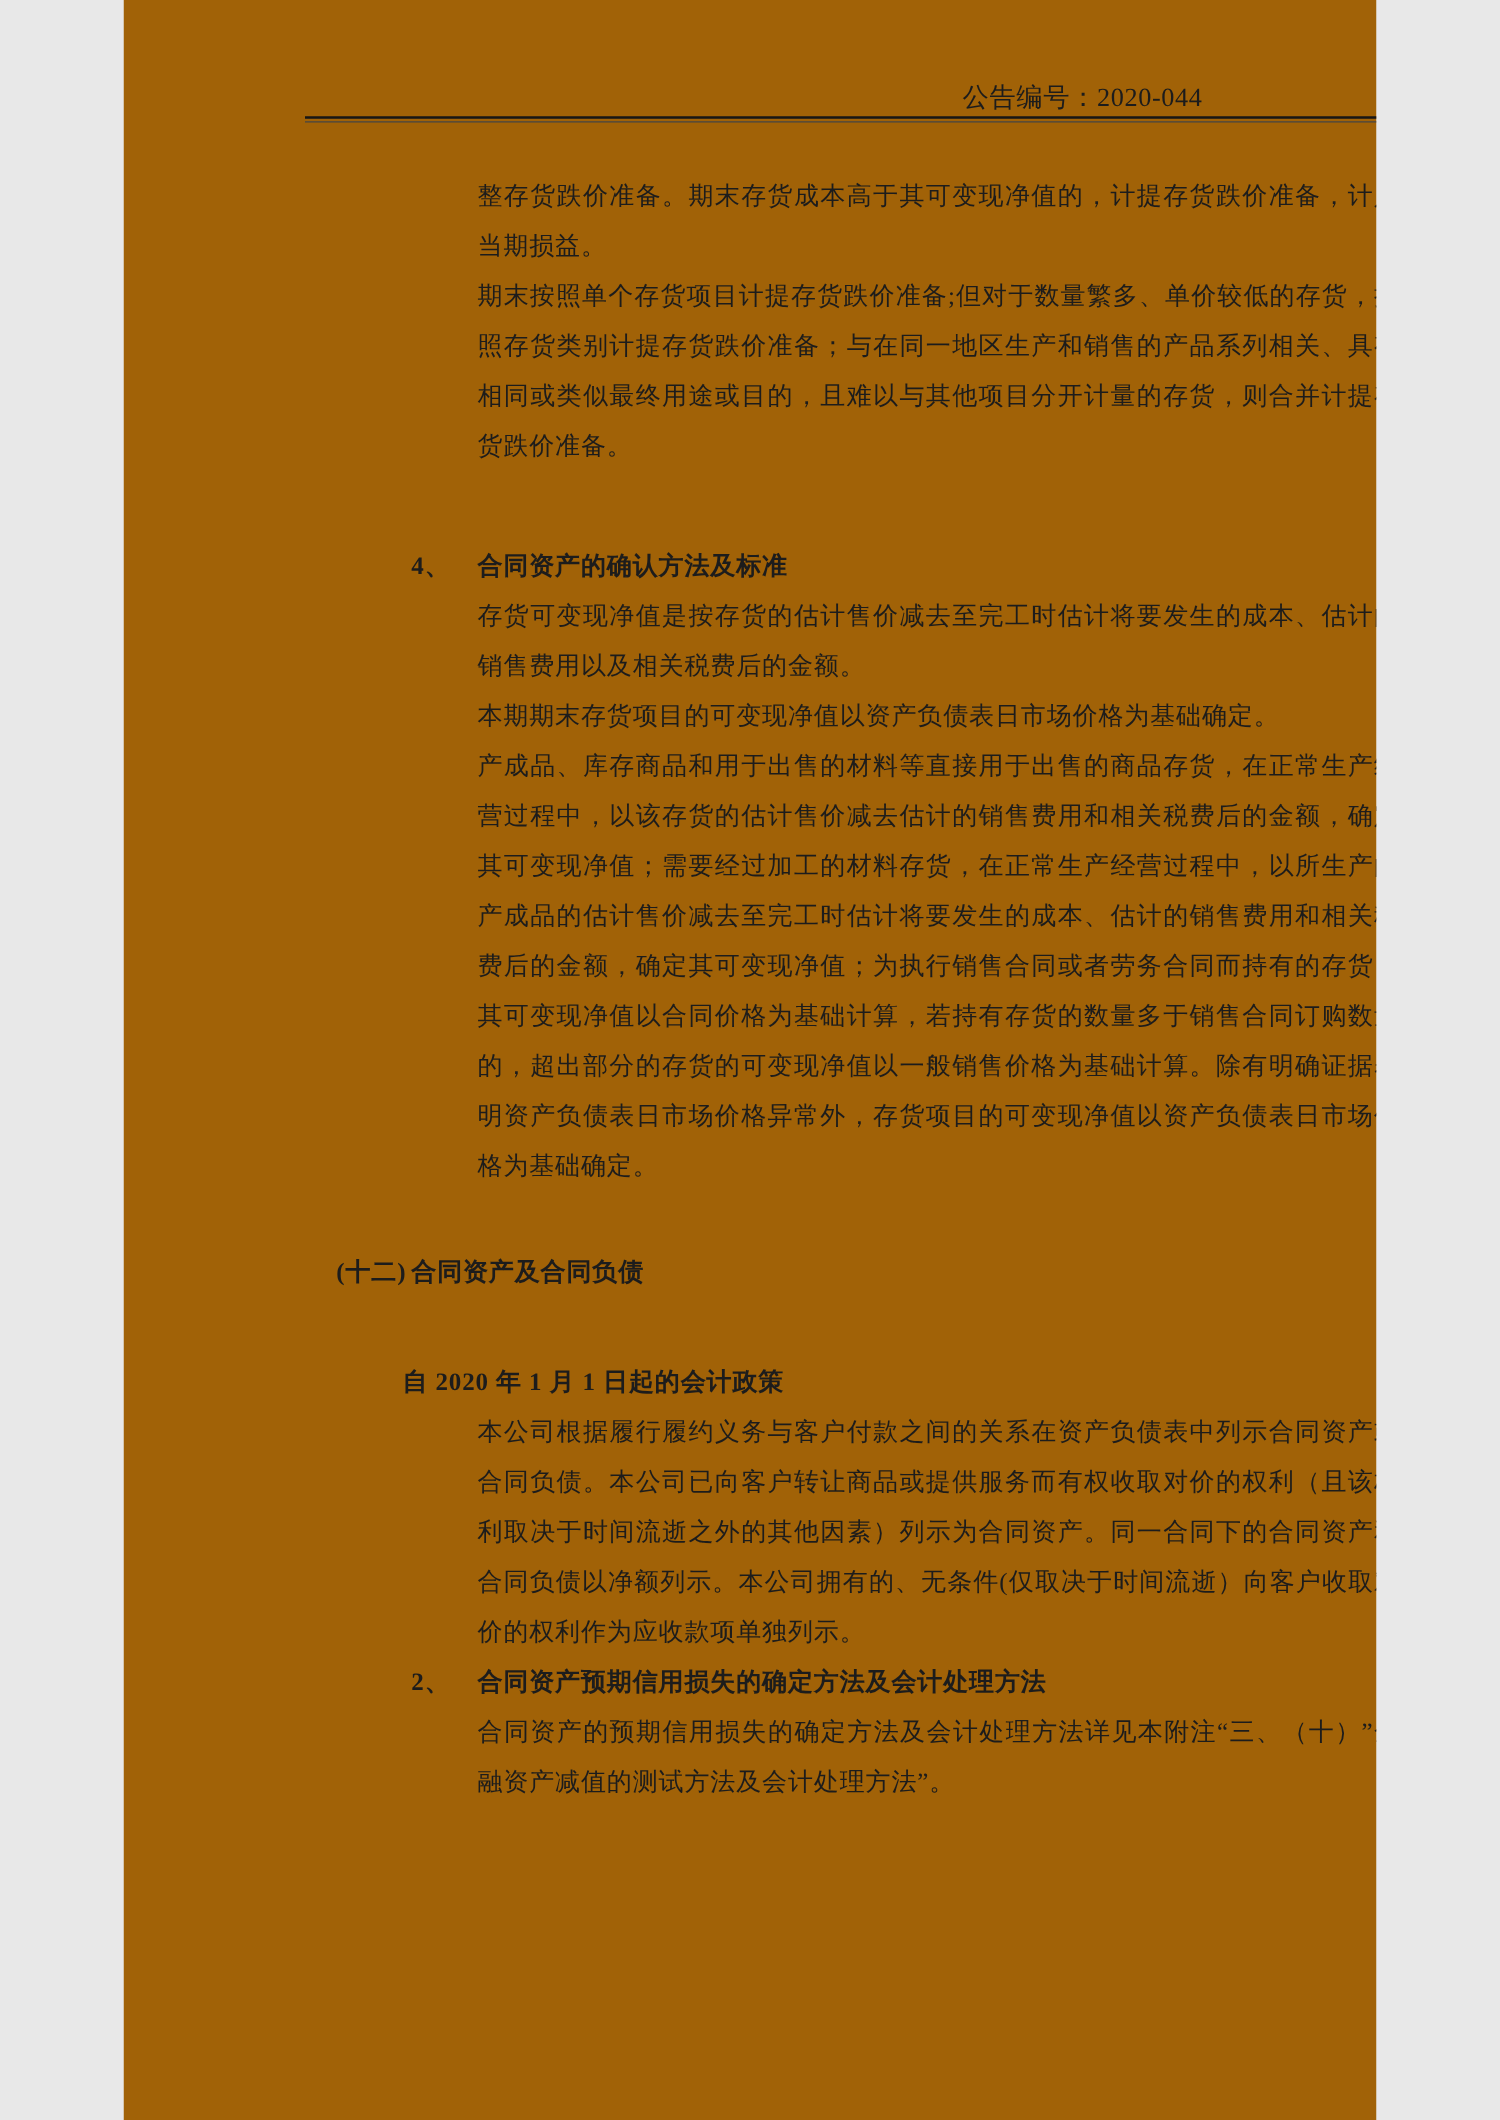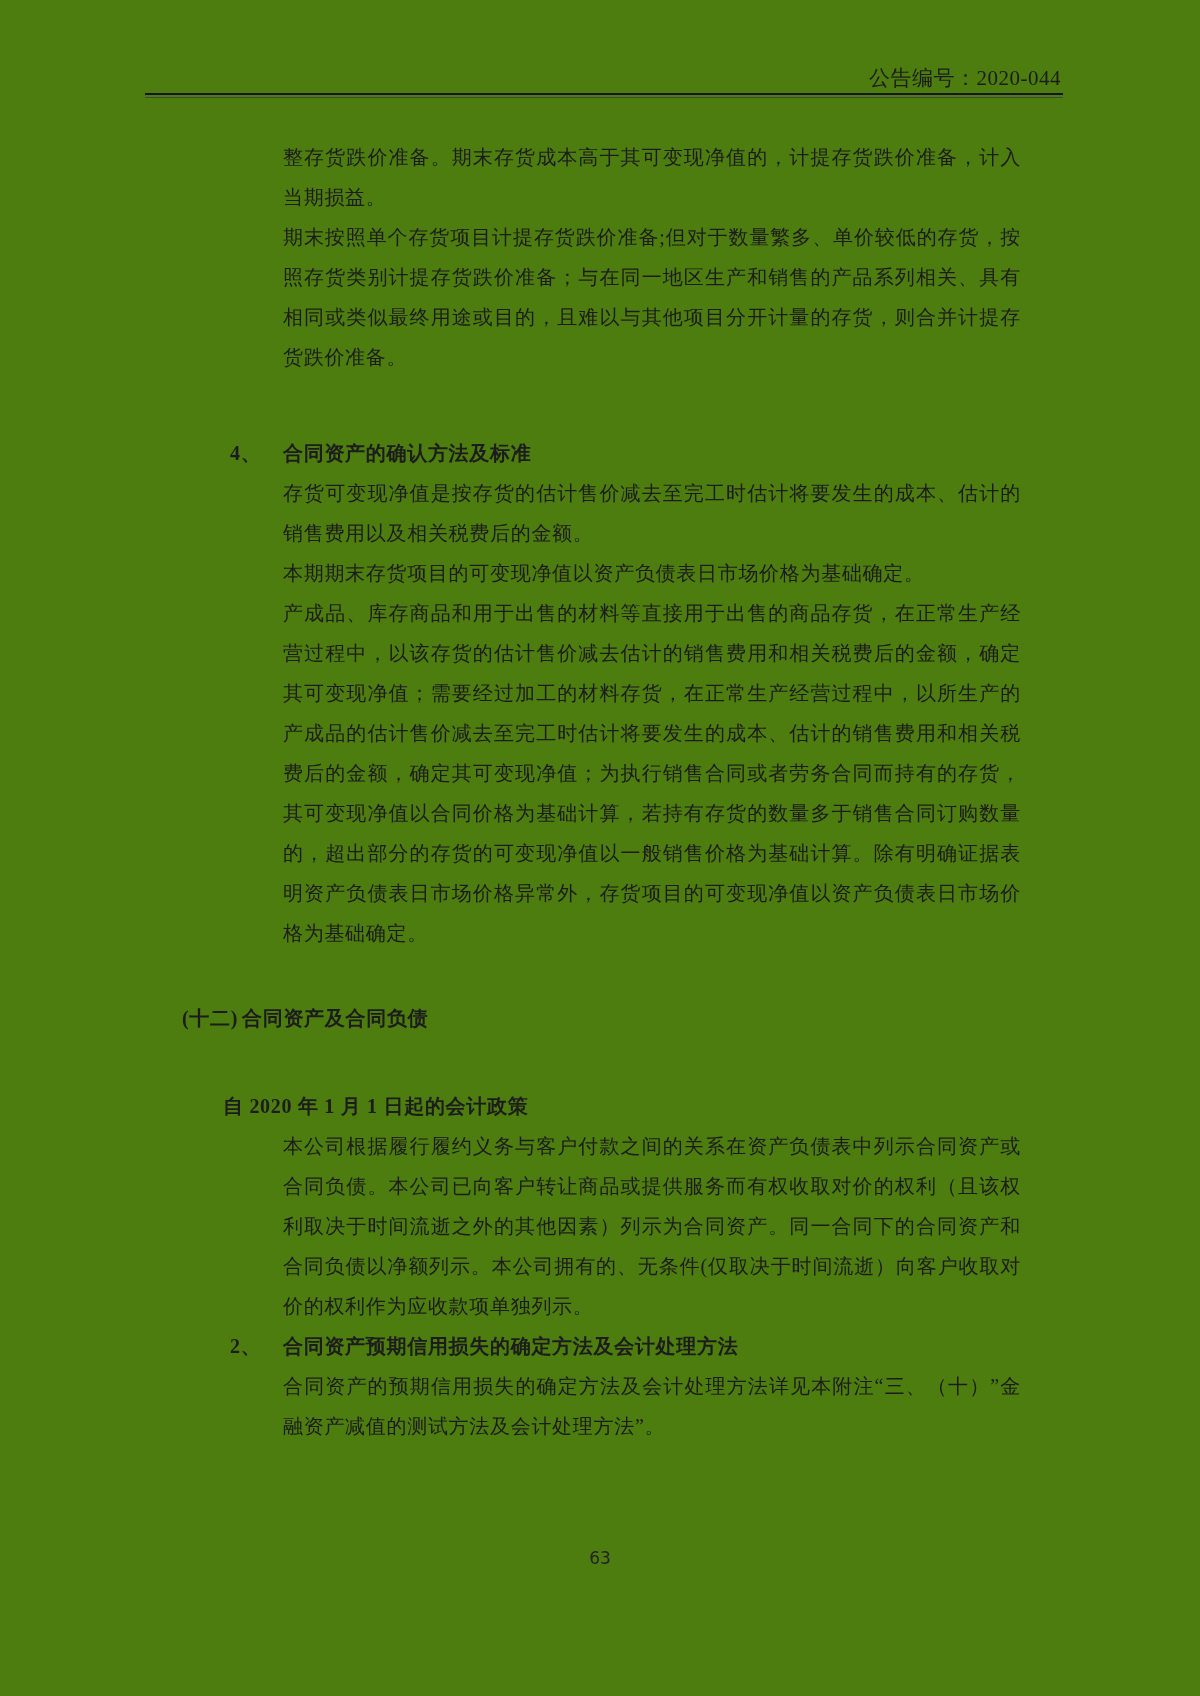--- a/index.html
+++ b/index.html
@@ -1,21 +1,21 @@
 <!DOCTYPE html>
 <html><head>
 <meta charset="utf-8">
 <style>
   html, body { margin: 0; padding: 0; background: #e8e8e8; }
   .page {
     position: relative;
-    width: 1200px;
+    width: 1002px;
     height: 1696px;
     margin: 0 auto;
-    background: #4d7c0f;
+    background: #a16207;
     font-family: "Liberation Serif", "DejaVu Serif", serif;
     color: #1c1c1c;
     overflow: hidden;
   }
   .header-doc-number {
     position: absolute;
     top: 64px;
     right: 139px;
     font-size: 21px;
     letter-spacing: 0.5px;
@@ -44,21 +44,21 @@
     text-align: justify;
   }
   .heading-line {
     margin: 0;
     font-weight: bold;
     text-align: left;
     white-space: nowrap;
   }
   .h-sub { margin-left: 80px; }
   .h-sub .hnum { display: inline-block; width: 53px; }
-  .h-main { margin-left: 32px; }
+  .h-main { margin-left: 20px; }
   .h-main .hnum { display: inline-block; width: 60px; }
   .h-policy { margin-left: 73px; margin-top: 48px; }
   .mt-56 { margin-top: 56px; }
   .mt-45 { margin-top: 45px; }
   .footer-page-number {
     position: absolute;
     top: 1548px;
     left: 0;
     width: 100%;
     text-align: center;
@@ -102,15 +102,14 @@
     <p class="para">本公司根据履行履约义务与客户付款之间的关系在资产负债表中列示合同资产或合同负债。本公司已向客户转让商品或提供服务而有权收取对价的权利（且该权利取决于时间流逝之外的其他因素）列示为合同资产。同一合同下的合同资产和合同负债以净额列示。本公司拥有的、无条件(仅取决于时间流逝）向客户收取对价的权利作为应收款项单独列示。</p>
 
     <p class="heading-line h-sub">
       <span class="hnum">2、</span><span>合同资产预期信用损失的确定方法及会计处理方法</span>
     </p>
 
     <p class="para">合同资产的预期信用损失的确定方法及会计处理方法详见本附注“三、（十）”金融资产减值的测试方法及会计处理方法”。</p>
 
   </div>
 
-  <div class="footer-page-number">63</div>
 
 </div>
 
 </body></html>

